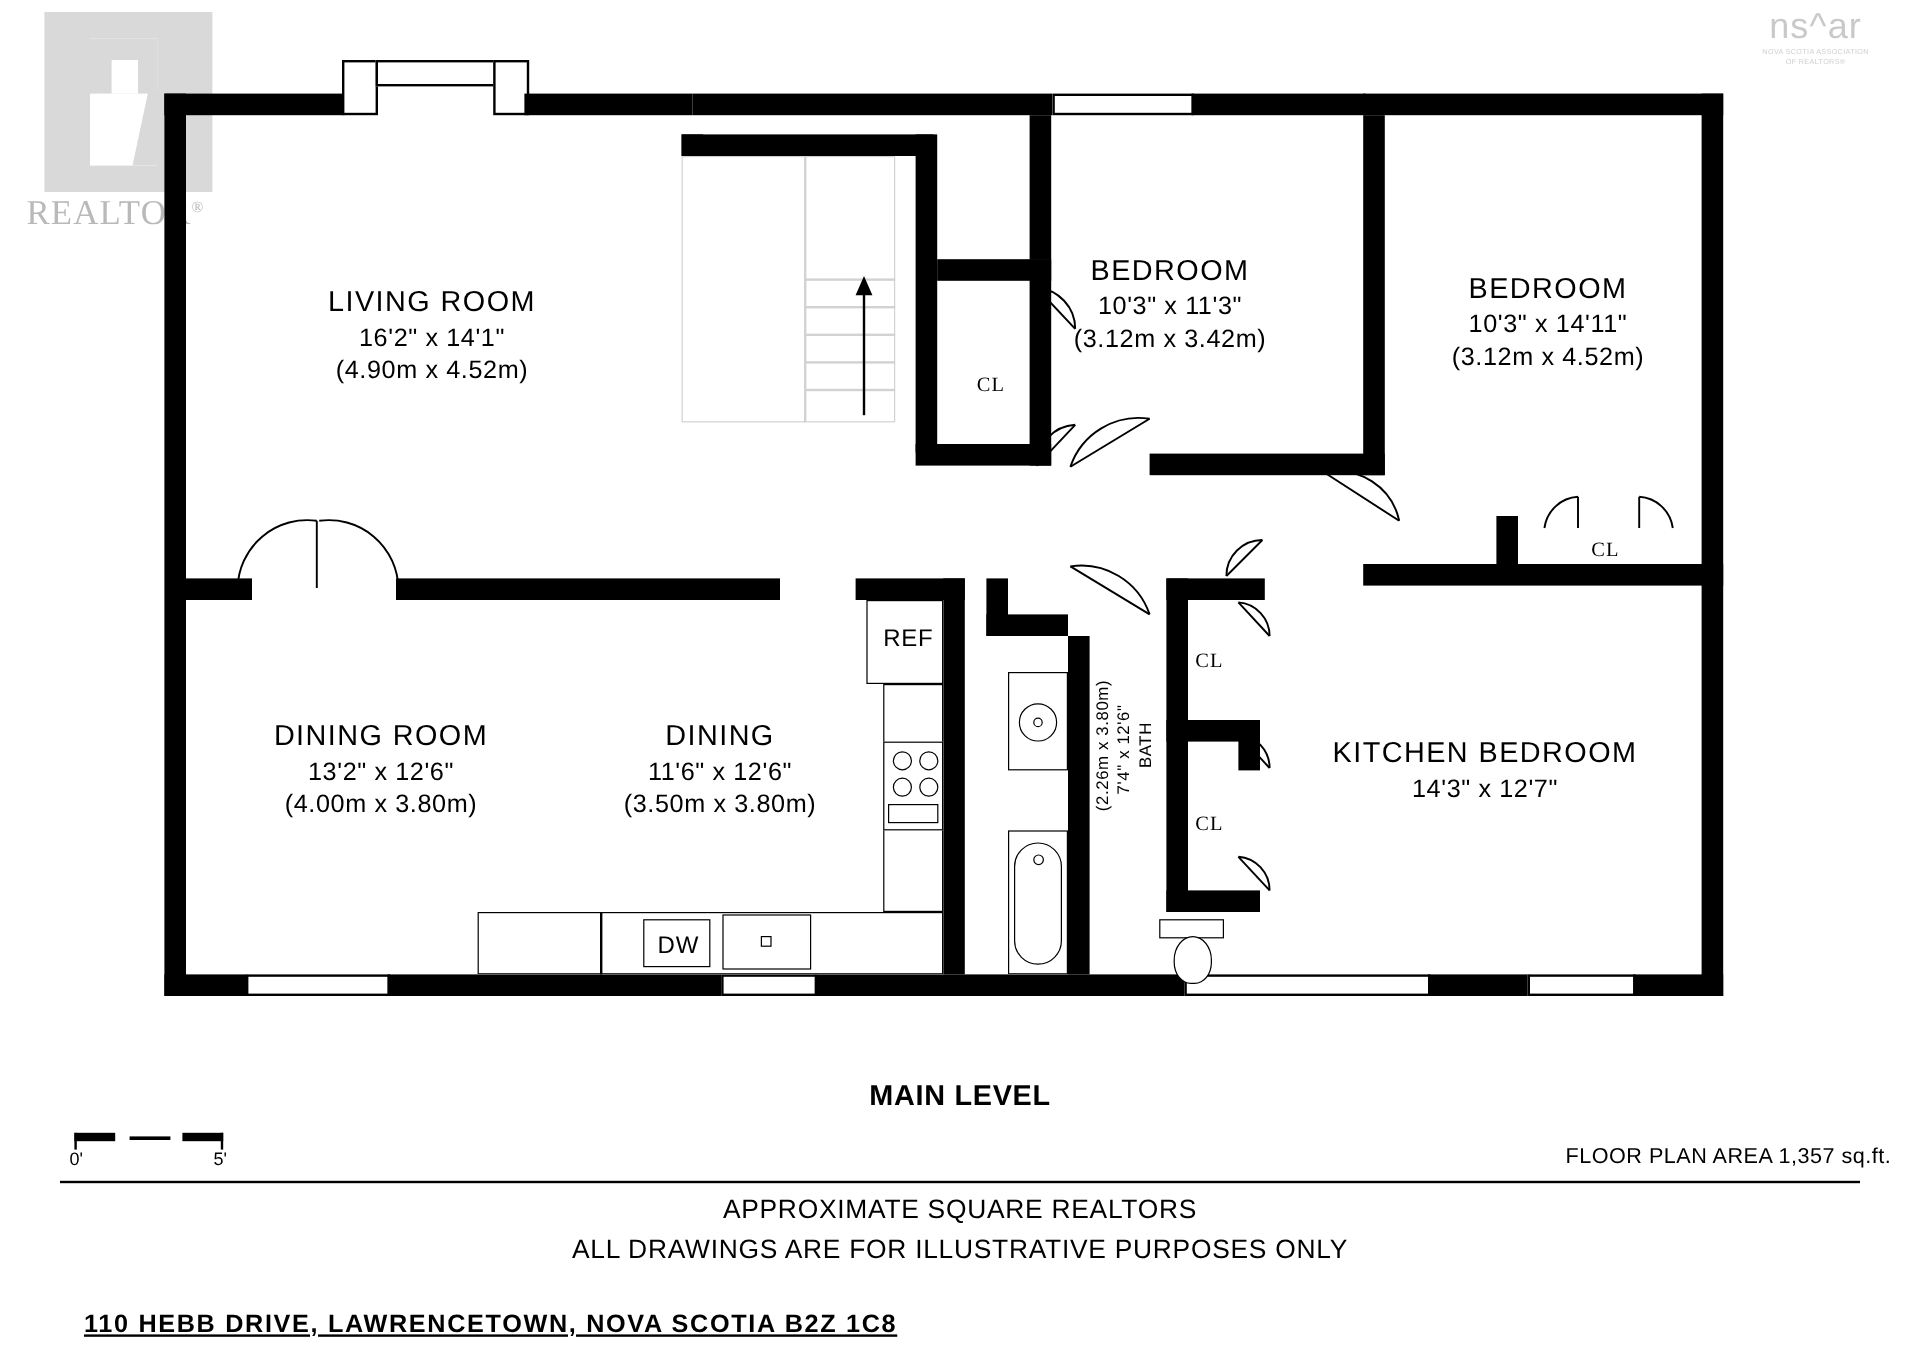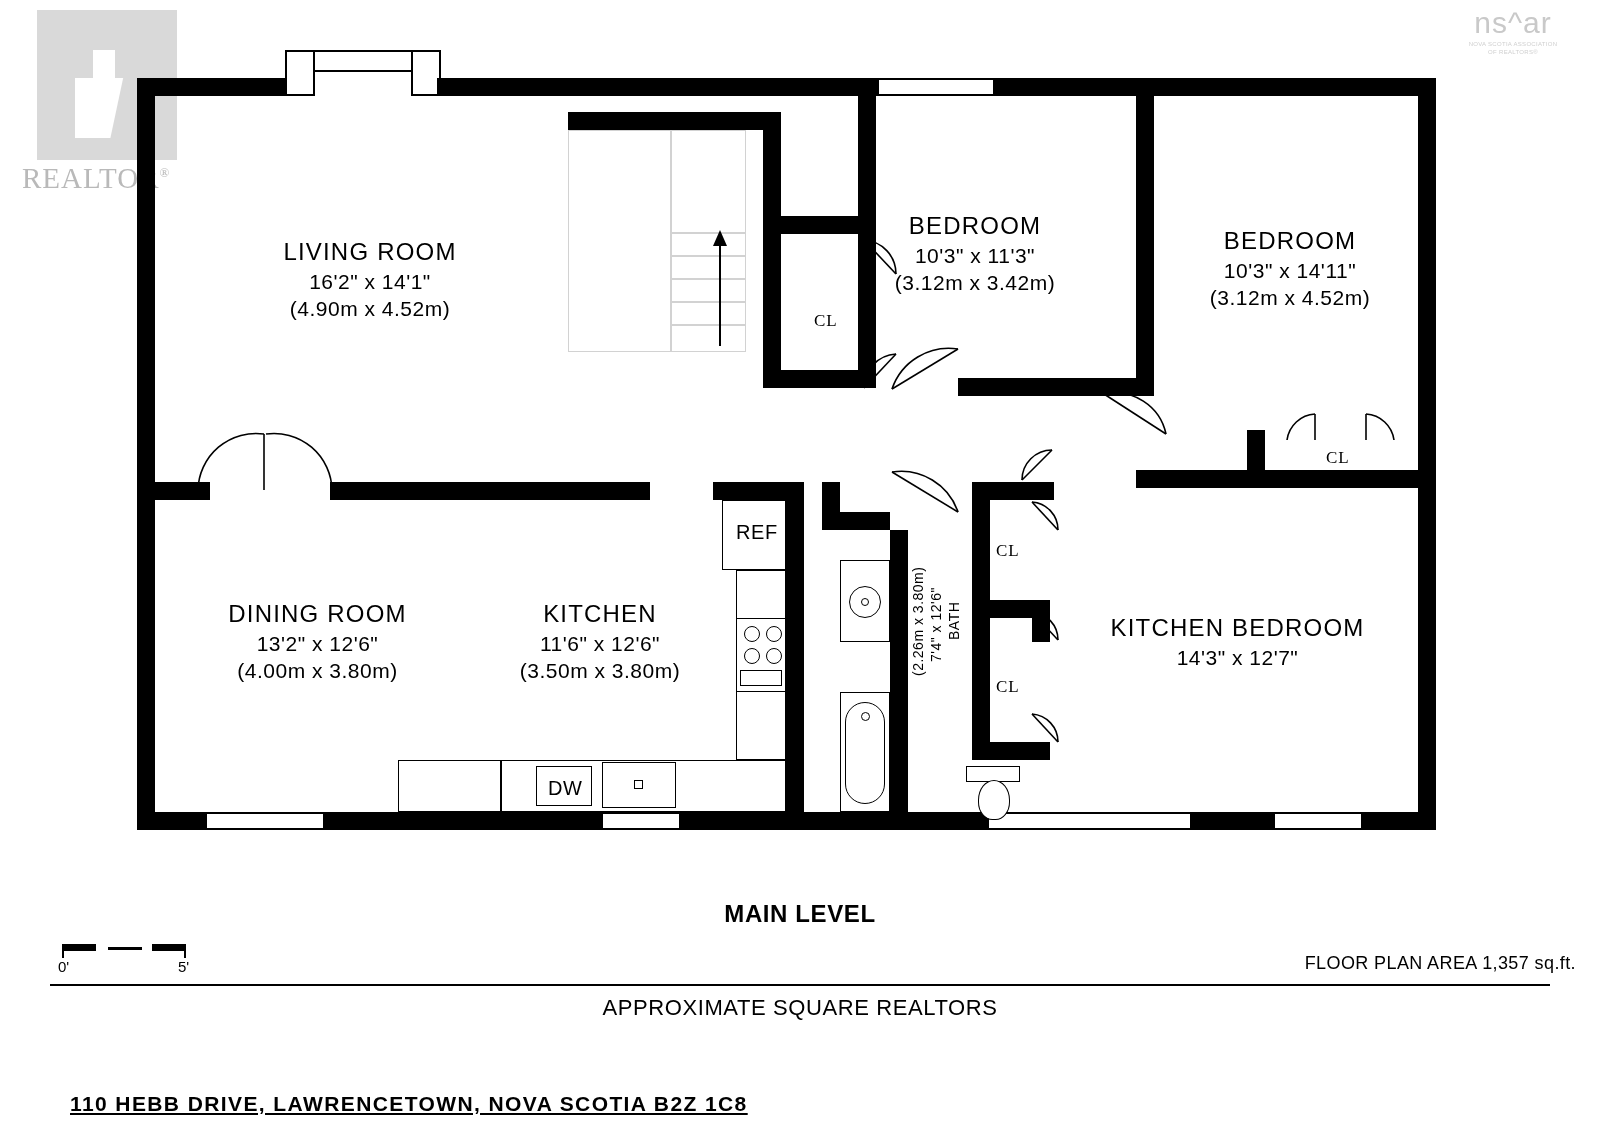--- a/index.html
+++ b/index.html
@@ -255,21 +255,21 @@
   <div class="outline-thin" style="left:849px;top:586px;width:32px;height:32px;border-radius:50%;"></div>
   <div class="outline-thin" style="left:861px;top:598px;width:8px;height:8px;border-radius:50%;"></div>
 
   <div class="outline-thin" style="left:840px;top:692px;width:50px;height:120px;"></div>
   <div class="outline-thin" style="left:845px;top:702px;width:40px;height:102px;border-radius:20px;"></div>
   <div class="outline-thin" style="left:861px;top:712px;width:9px;height:9px;border-radius:50%;"></div>
 
   <div class="outline-thin" style="left:966px;top:766px;width:54px;height:16px;"></div>
   <div class="outline-thin" style="left:978px;top:780px;width:32px;height:40px;border-radius:50% 50% 45% 45%;"></div>
 
-  <div class="label" style="left:190px;top:236px;width:360px;text-align:center;">
+  <div class="label" style="left:180px;top:236px;width:360px;text-align:center;">
     <div class="rn">LIVING ROOM</div>
     <div class="rd">16'2" x 14'1"</div>
     <div class="rd">(4.90m x 4.52m)</div>
   </div>
 
   <div class="label" style="left:830px;top:210px;width:290px;">
     <div class="rn">BEDROOM</div>
     <div class="rd">10'3" x 11'3"</div>
     <div class="rd">(3.12m x 3.42m)</div>
   </div>
@@ -280,21 +280,21 @@
     <div class="rd">(3.12m x 4.52m)</div>
   </div>
 
   <div class="label" style="left:145px;top:598px;width:345px;">
     <div class="rn">DINING ROOM</div>
     <div class="rd">13'2" x 12'6"</div>
     <div class="rd">(4.00m x 3.80m)</div>
   </div>
 
   <div class="label" style="left:455px;top:598px;width:290px;">
-    <div class="rn">KITCHEN</div>
+    <div class="rn">DINING</div>
     <div class="rd">11'6" x 12'6"</div>
     <div class="rd">(3.50m x 3.80m)</div>
   </div>
 
   <div class="label" style="left:1065px;top:612px;width:345px;">
     <div class="rn">KITCHEN BEDROOM</div>
     <div class="rd">14'3" x 12'7"</div>
   </div>
 
   <div class="vtext" style="left:946px;top:640px;transform:rotate(-90deg);">BATH</div>
@@ -315,15 +315,16 @@
     <div class="sb-seg" style="left:90px;width:34px;"></div>
     <div class="sb-tick" style="left:0px;"></div>
     <div class="sb-tick" style="left:122px;"></div>
     <div class="sb-l" style="left:-4px;">0'</div>
     <div class="sb-l" style="left:116px;">5'</div>
   </div>
 
   <div class="area">FLOOR PLAN AREA 1,357 sq.ft.</div>
   <div class="hr"></div>
   <div class="note1">APPROXIMATE SQUARE REALTORS</div>
+  <div class="note2">ALL DRAWINGS ARE FOR ILLUSTRATIVE PURPOSES ONLY</div>
   <div class="addr">110 HEBB DRIVE, LAWRENCETOWN, NOVA SCOTIA B2Z 1C8</div>
 
 </div>
 
 </body></html>

